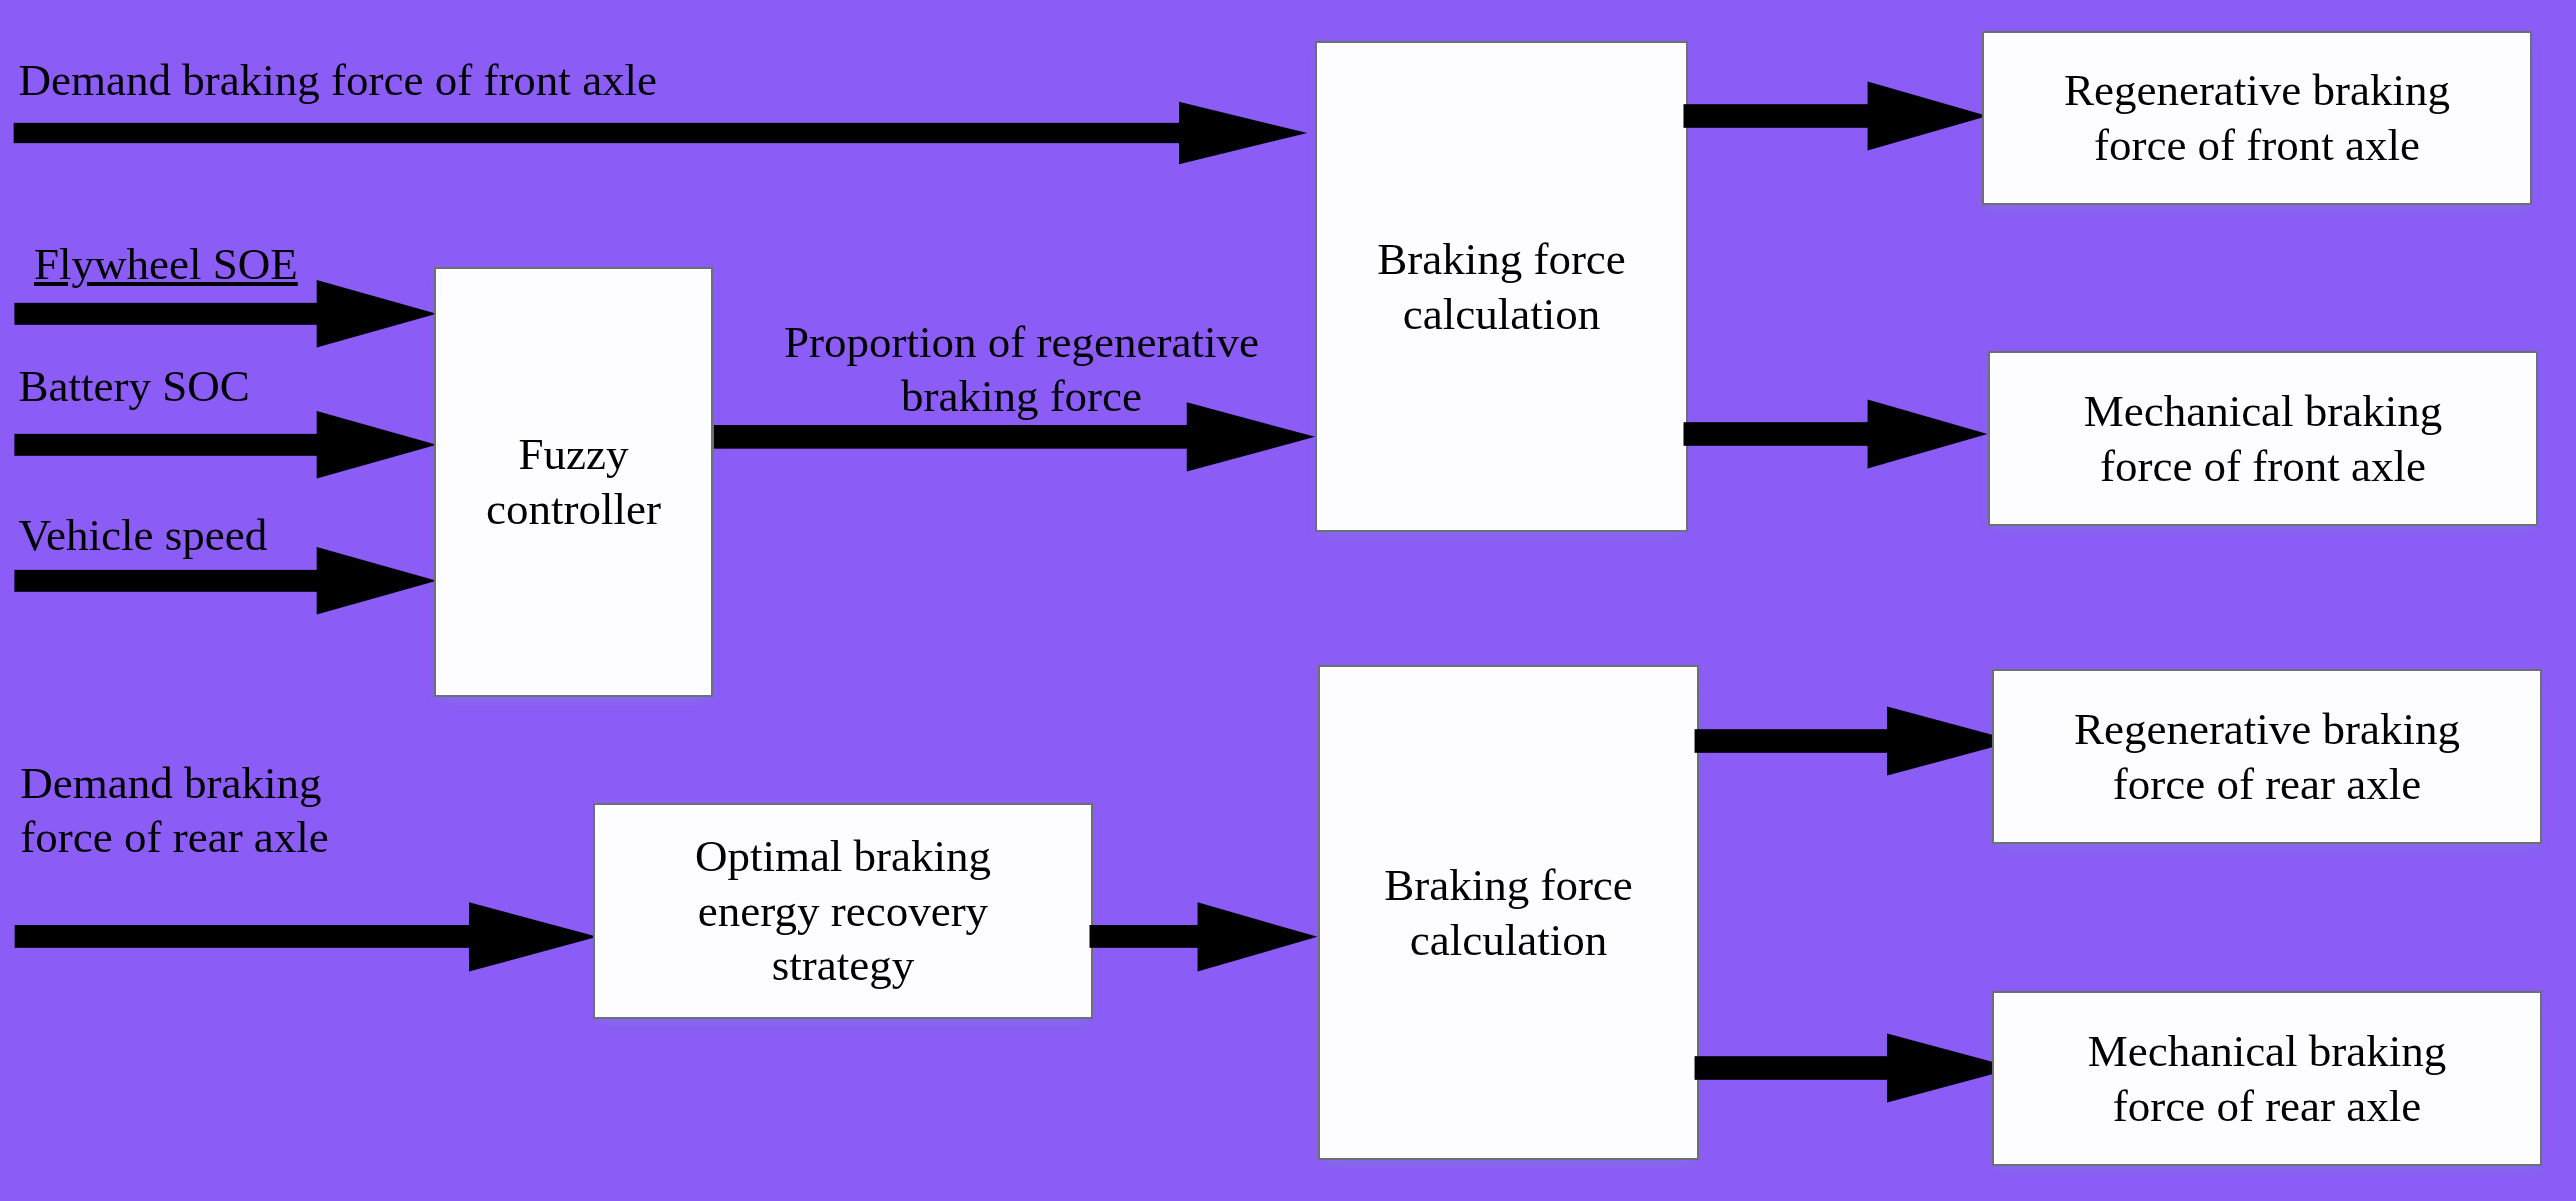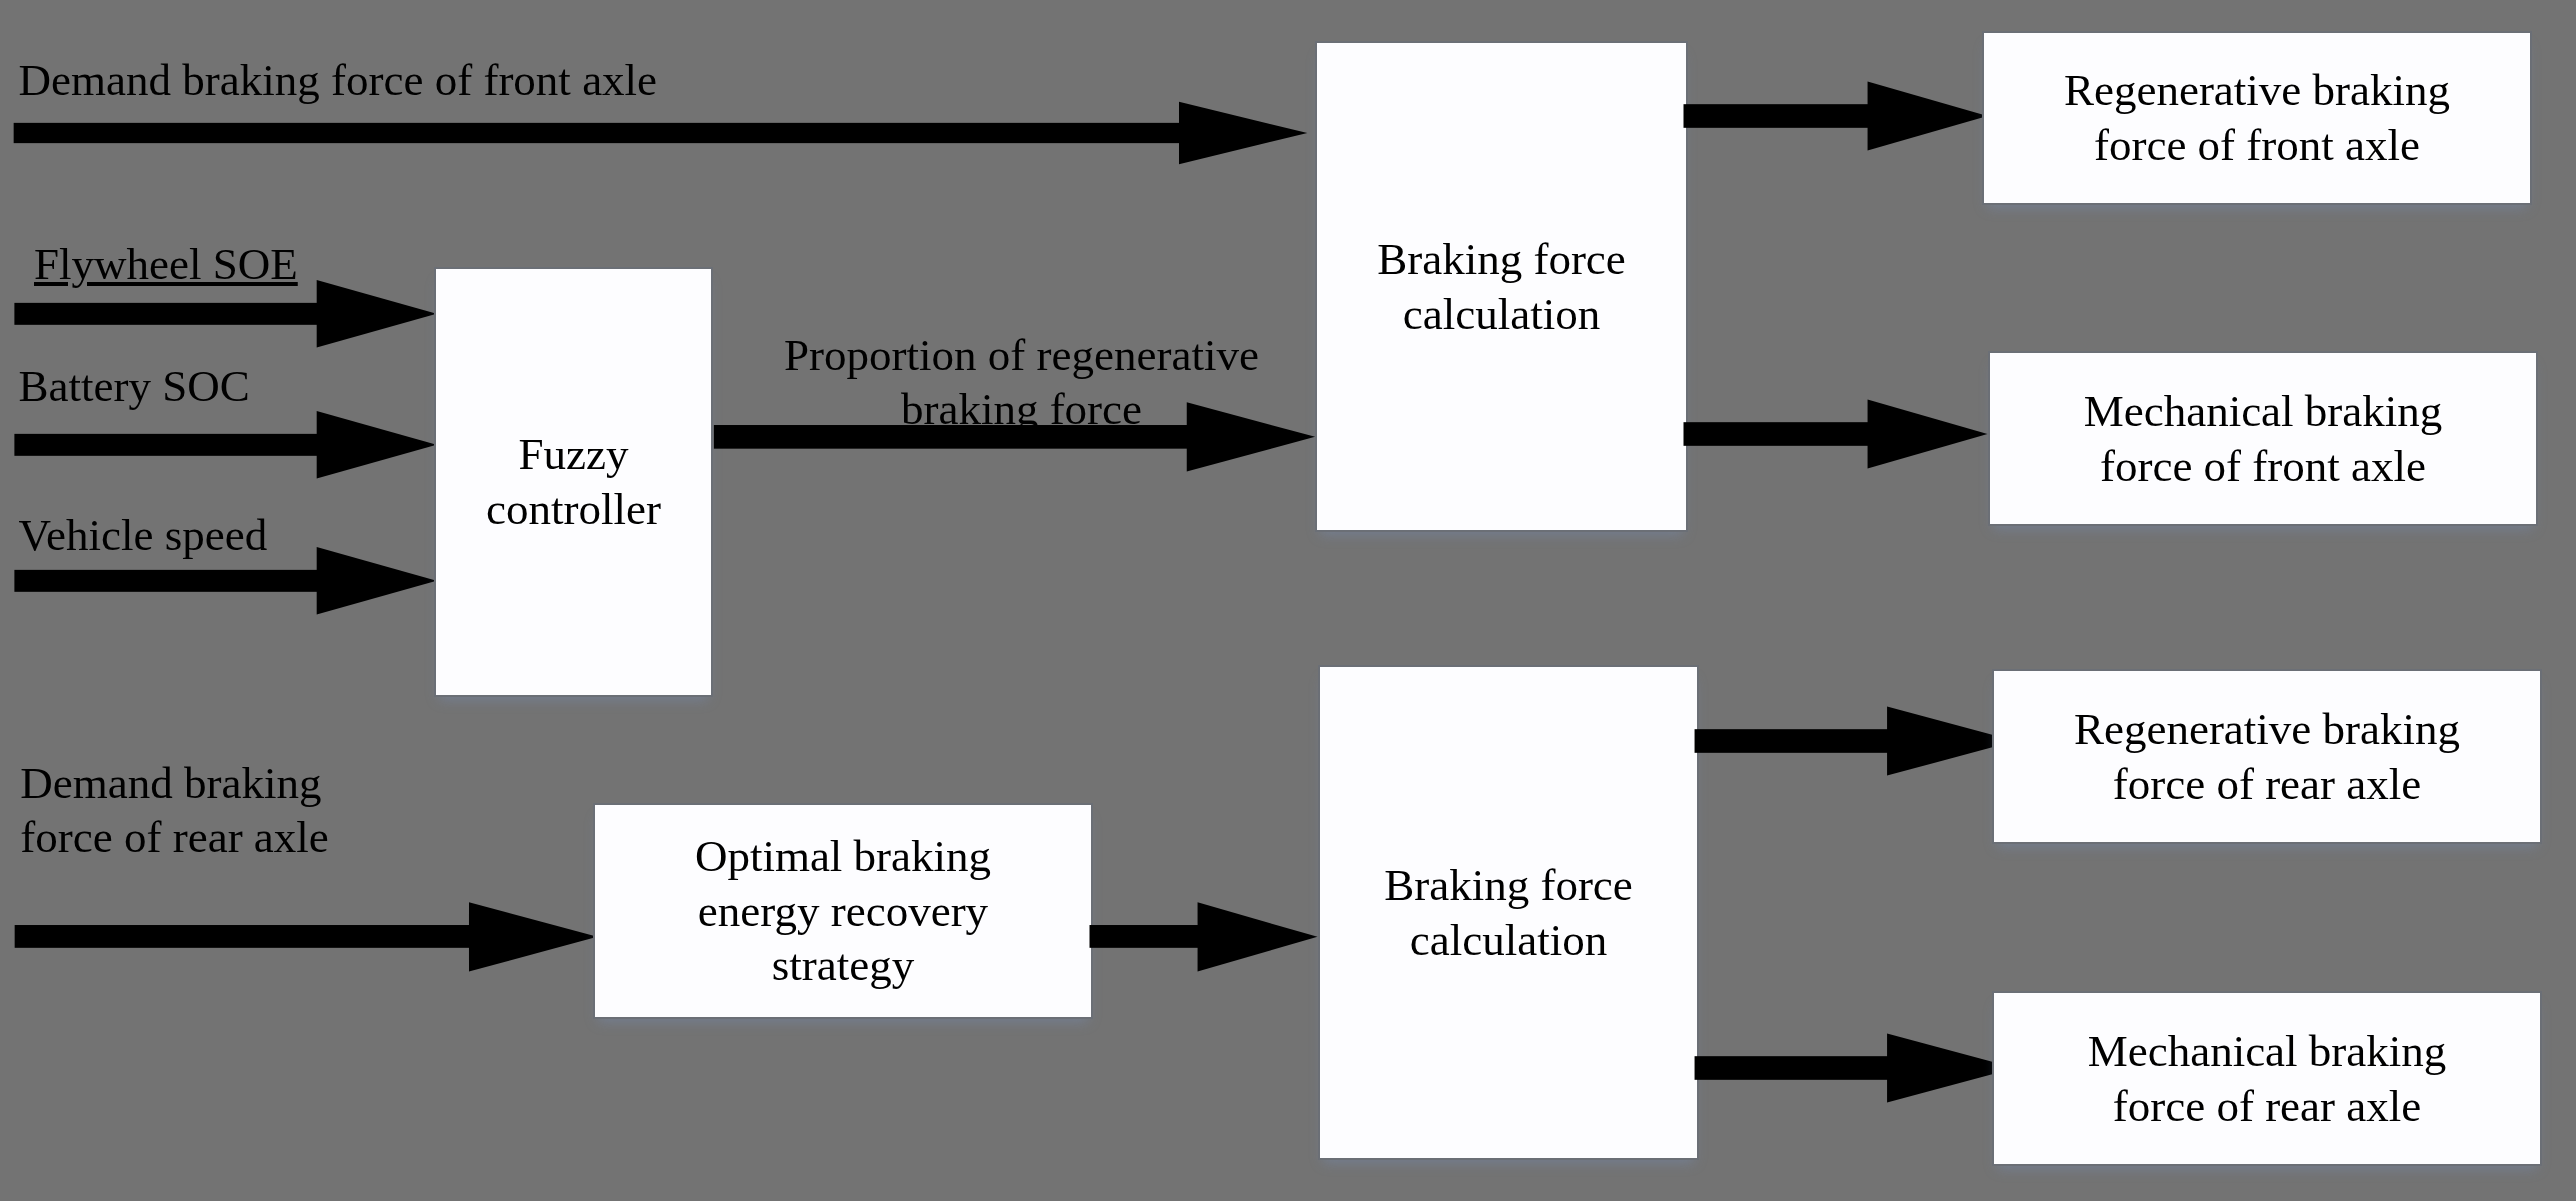--- a/index.html
+++ b/index.html
@@ -7,21 +7,21 @@
     padding: 0;
     background: #ffffff;
   }
   body {
     font-family: "Liberation Serif", "DejaVu Serif", serif;
   }
   #canvas {
     position: relative;
     width: 2576px;
     height: 1202px;
-    background: #737373;
+    background: #8b5cf6;
     overflow: hidden;
   }
   
   .box {
     position: absolute;
     box-sizing: border-box;
     background: #fdfdff;
     border: 2.5px solid #6b6f76;
     display: flex;
     align-items: center;
@@ -97,21 +97,21 @@
         <polygon points="358,6 500,46 358,86" fill="#000000"></polygon>
       </g>
     </svg>
   </div>
 
   <div class="box" style="left:434px; top:267px; width:279px; height:430px; font-size:45px;">
     <span class="box-label">Fuzzy
 controller</span>
   </div>
 
-  <div class="label center" style="left:725px; top:328px; width:593px; font-size:45px;">Proportion of regenerative
+  <div class="label center" style="left:725px; top:315px; width:593px; font-size:45px;">Proportion of regenerative
 braking force</div>
 
   <div class="arrow" style="left:713px; top:398px; width:603px; height:76px;">
     <svg width="603" height="76" viewBox="0 0 712 90" aria-hidden="true">
       <g>
         <rect x="0" y="32" width="580" height="28" fill="#000000"></rect>
         <polygon points="560,5 712,46 560,87" fill="#000000"></polygon>
       </g>
     </svg>
   </div>

